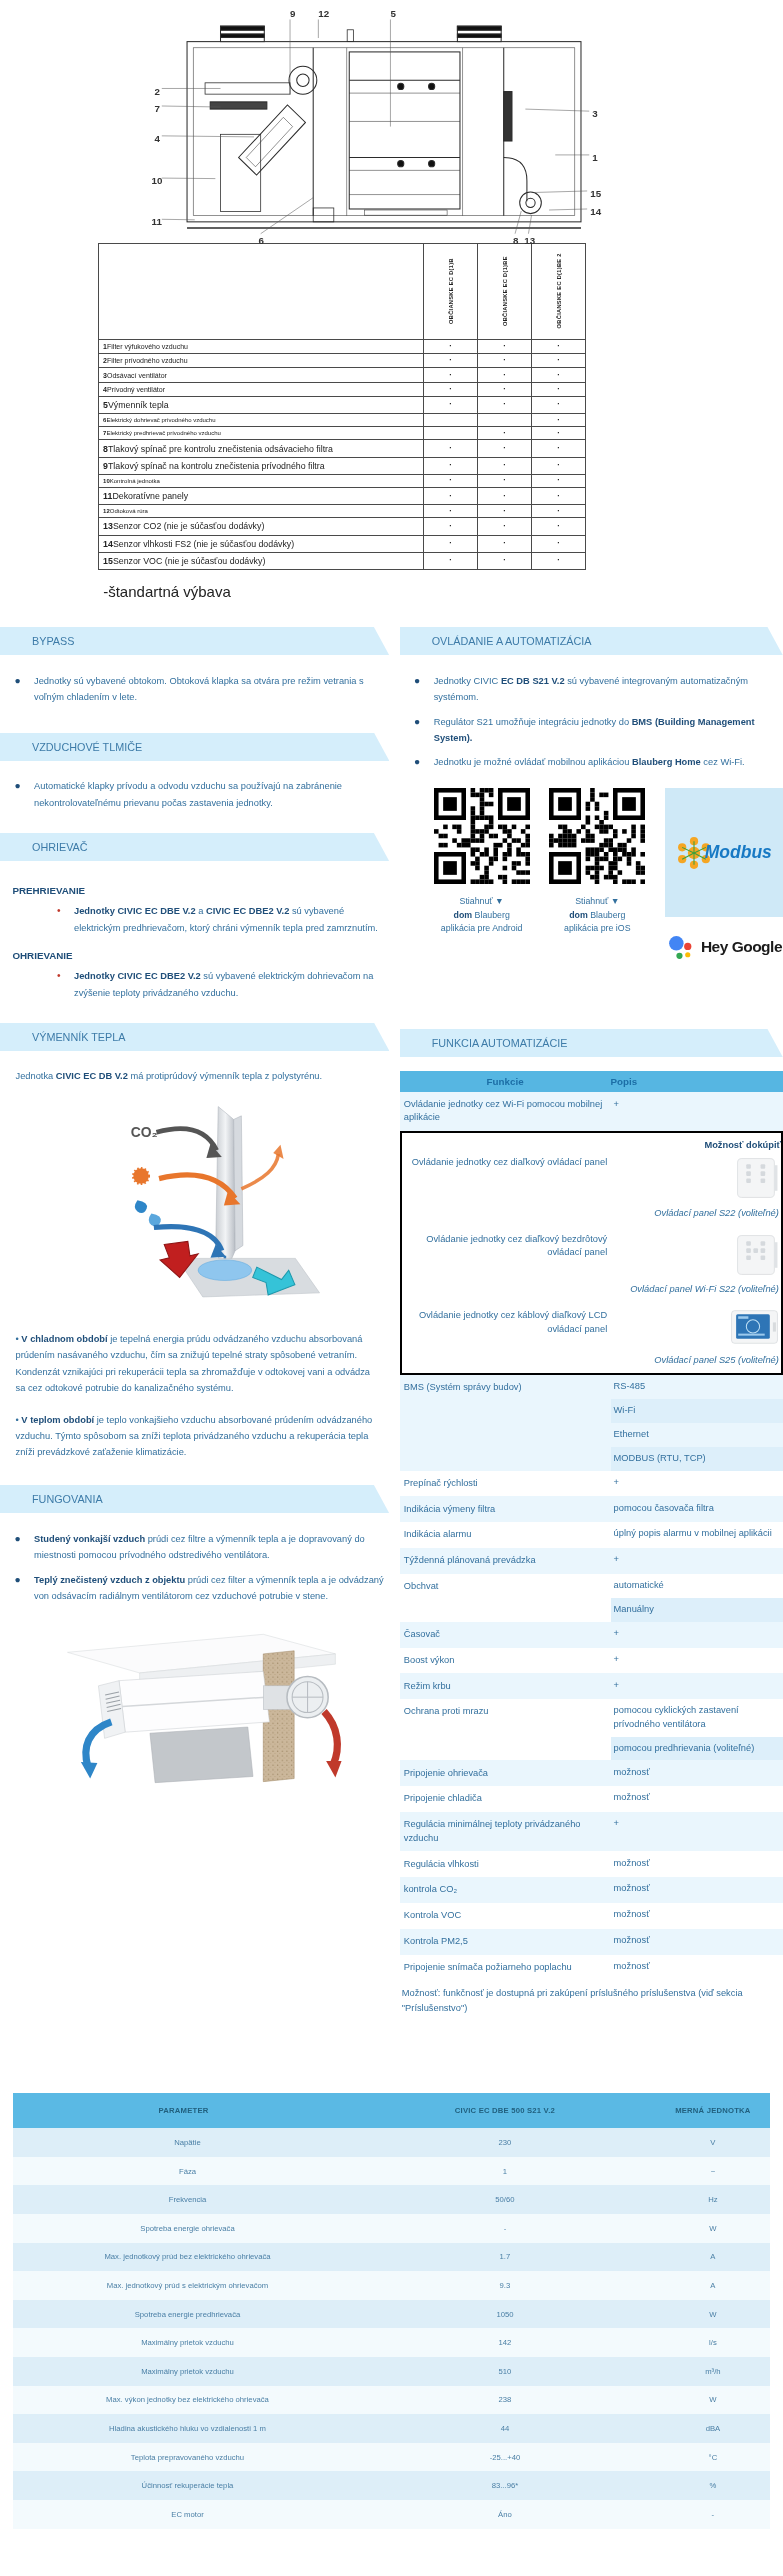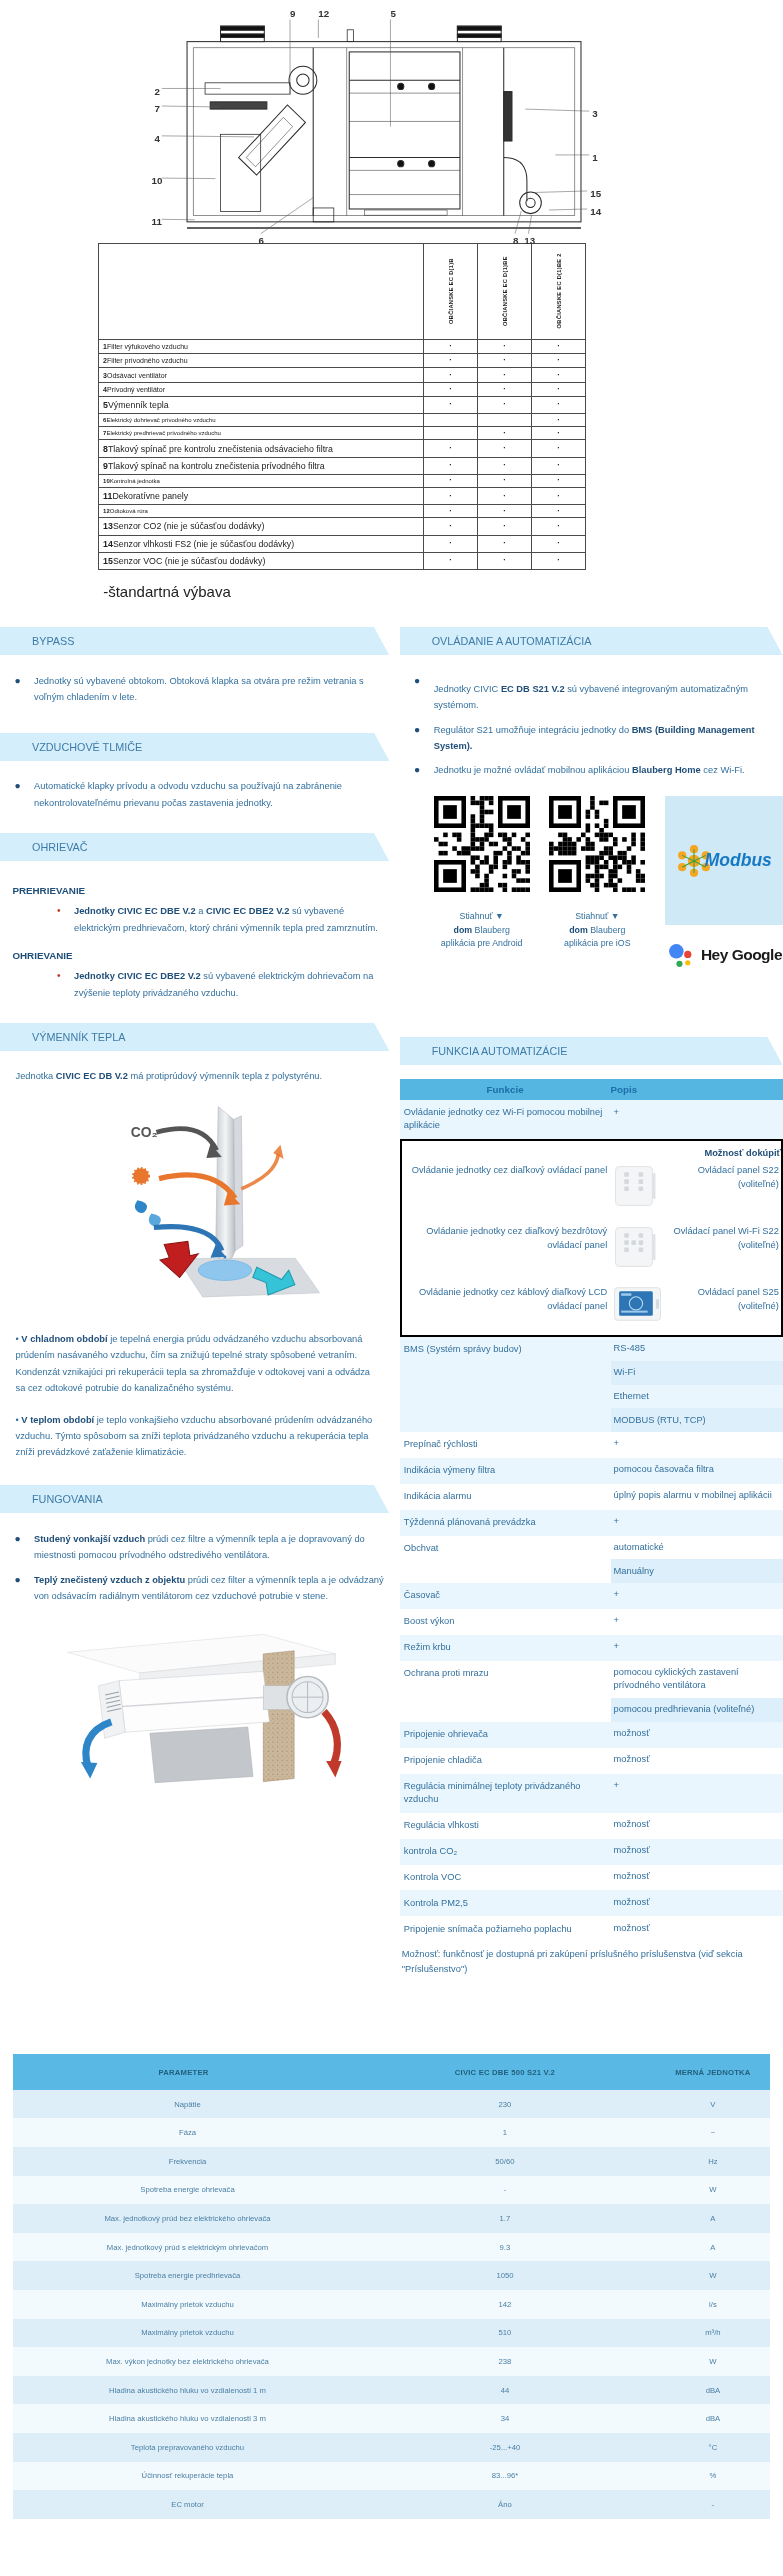--- a/index.html
+++ b/index.html
@@ -34,21 +34,21 @@
   #comp-foot { color:#222; font-size:15px; padding:13.4px 0 0 5.2px; }
 
   
   #twocol { display:flex; margin-top:17.5px; min-height:1090px; }
   #col-l { width:393px; padding-right:3.1px; }
   #col-r { width:391px; padding-left:7.2px; }
 
   
   .qr-row { display:flex; gap:19.6px; padding:13.4px 0 5.2px 34px; align-items:flex-start; }
   .qr-item { width:96px; text-align:center; }
-  .qr-cap { font-size:8.8px; line-height:1.5; margin-top:16px; }
+  .qr-cap { font-size:8.8px; line-height:1.5; margin-top:9px; }
   .logo-col { width:118px; display:flex; flex-direction:column; gap:15.5px; align-items:center; }
   .modbus-box { width:118px; height:129px; background:#cfe9f7; display:flex; align-items:center; justify-content:center; }
   .modbus-txt { color:#1779c4; font-size:17.5px; font-weight:bold; font-style:italic; margin-left:-7.2px; }
   .heygoogle { display:flex; align-items:center; gap:6.2px; }
   .hg-txt { color:#1a1a1a; font-size:15.5px; font-weight:bold; letter-spacing:-0.5px; }
 
   
   #fk { margin-top:4.1px; }
   #fk-head { display:flex; background:#56b6e2; color:#1c6ea6; font-weight:bold; font-size:9.8px; }
   #fk-head div { padding:5px 0; }
@@ -56,21 +56,21 @@
   #fk-head .c2 { width:45%; text-align:left; }
   .fk-row { display:flex; font-size:9.3px; }
   .fk-row .f { width:55%; padding:6.2px 3.1px 6.2px 4.1px; line-height:1.45; }
   .fk-row .v { width:45%; padding:6.2px 2.1px 6.2px 3.1px; line-height:1.45; }
   .fk-row:nth-child(odd) { background:#eaf6fd; }
   .fk-sub { padding:5.2px 3.1px; }
   .fk-sub:nth-child(even) { background:#ddeffa; }
   #fk-blackbox { border:2.6px solid #000;text-align:right; }
   #fk-blackbox .fk-row { background:#fff; }
   .mozn { font-weight:bold; color:#1f4e79; font-size:9.3px; padding:7.2px 0 0 10.3px; }
-  .panel-cell { display:flex; flex-direction:row; gap:2px; }
+  .panel-cell { display:flex; flex-direction:column; gap:2px;font-style:italic; }
   .fk-note { font-size:9.3px; line-height:1.6; padding:5.2px 1px 0 2.1px; }
 
   
   #params { margin:77px 13.4px 0 13.4px; }
   #params table { width:100%; border-collapse:collapse; }
   #params th { background:#5ab9e4; color:#21607f; font-size:7.7px; padding:13.4px 3.1px; letter-spacing:0.2px; }
   #params td { text-align:center; font-size:7.7px; color:#4a7fa5; padding:9.8px 4.1px; }
   #params tr:nth-child(odd) td { background:#ddeef8; }
   #params tr:nth-child(even) td { background:#f3fafd; }
   #params td.p1 { width:45%;padding-left:12px; } #params td.p2 { width:40%; } #params td.p3 { width:15%; }
@@ -377,21 +377,21 @@
           <path d="M588,170 C 616,200 620,240 606,272" stroke="#c0392b" stroke-width="14" fill="none"></path>
           <polygon points="592,266 610,298 622,266" fill="#c0392b"></polygon>
         </svg>
       </div>
     </div>
 
     <div id="col-r">
       <div class="band">OVLÁDANIE A AUTOMATIZÁCIA</div>
       <div class="bullet">
           <span class="dot">●</span>
-          <span style="white-space: pre-line; margin-top: 8px;"><span>Jednotky CIVIC </span><b>EC DB S21 V.2</b><span> sú vybavené integrovaným automatizačným systémom.</span></span>
+          <span style="white-space: pre-line;"><span>Jednotky CIVIC </span><b>EC DB S21 V.2</b><span> sú vybavené integrovaným automatizačným systémom.</span></span>
         </div>
       <div class="bullet">
           <span class="dot">●</span>
           <span style="white-space: pre-line;"><span>Regulátor S21 umožňuje integráciu jednotky do </span><b>BMS (Building Management System).</b></span>
         </div>
       <div class="bullet">
           <span class="dot">●</span>
           <span style="white-space: pre-line;"><span>Jednotku je možné ovládať mobilnou aplikáciou </span><b>Blauberg Home</b><span> cez Wi-Fi.</span></span>
         </div>
 
@@ -945,25 +945,20 @@
             <td class="p1">Max. výkon jednotky bez elektrického ohrievača</td>
             <td class="p2">238</td>
             <td class="p3">W</td>
           </tr>
           <tr>
             <td class="p1">Hladina akustického hluku vo vzdialenosti 1 m</td>
             <td class="p2">44</td>
             <td class="p3">dBA</td>
           </tr>
           <tr>
-            <td class="p1">Hladina akustického hluku vo vzdialenosti  3 m</td>
-            <td class="p2">34</td>
-            <td class="p3">dBA</td>
-          </tr>
-          <tr>
             <td class="p1">Teplota prepravovaného vzduchu</td>
             <td class="p2">-25...+40</td>
             <td class="p3">°C</td>
           </tr>
           <tr>
             <td class="p1">Účinnosť rekuperácie tepla</td>
             <td class="p2">83...96*</td>
             <td class="p3">%</td>
           </tr>
           <tr>

